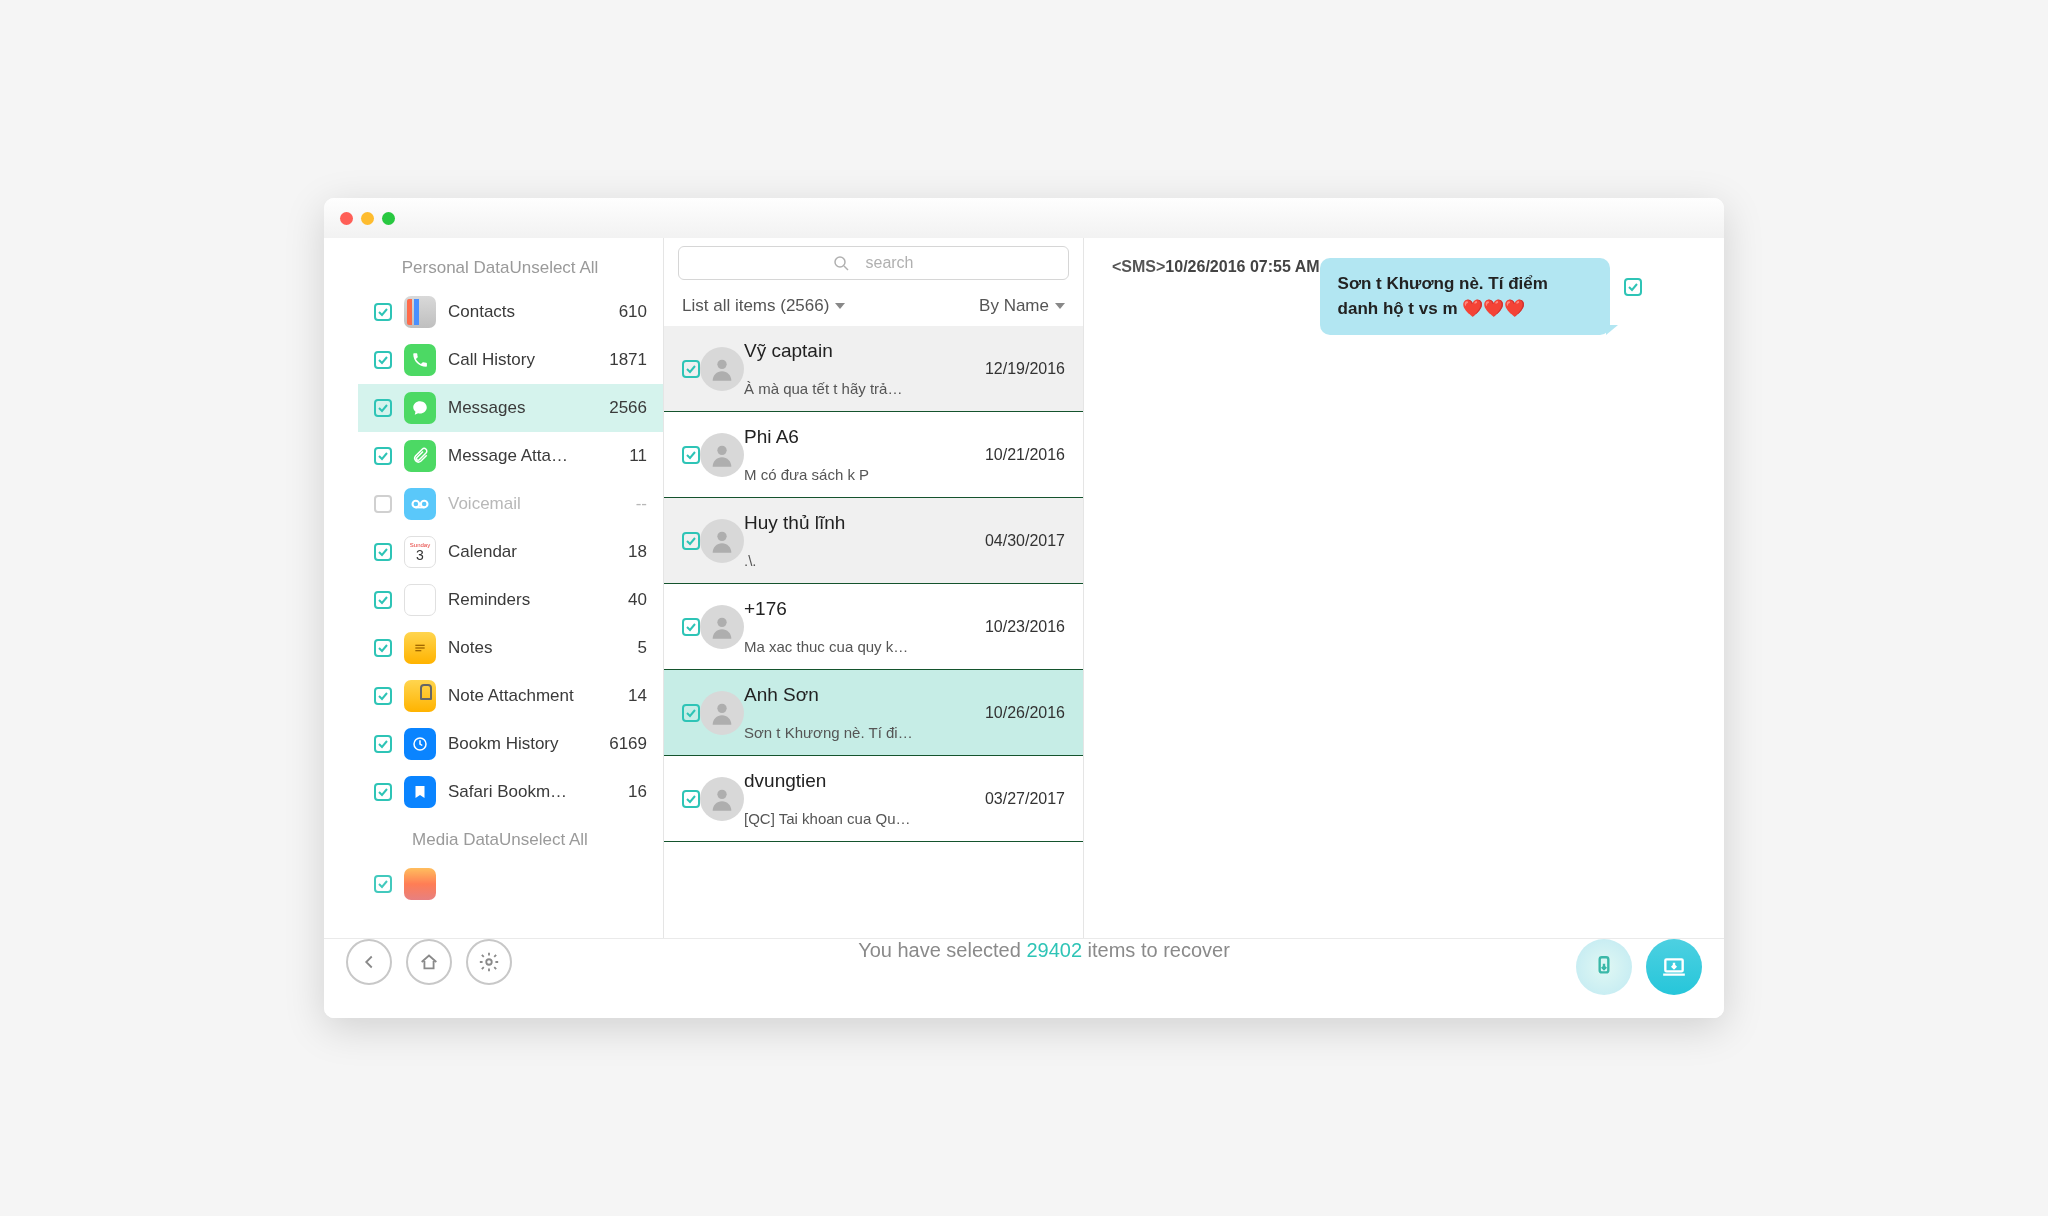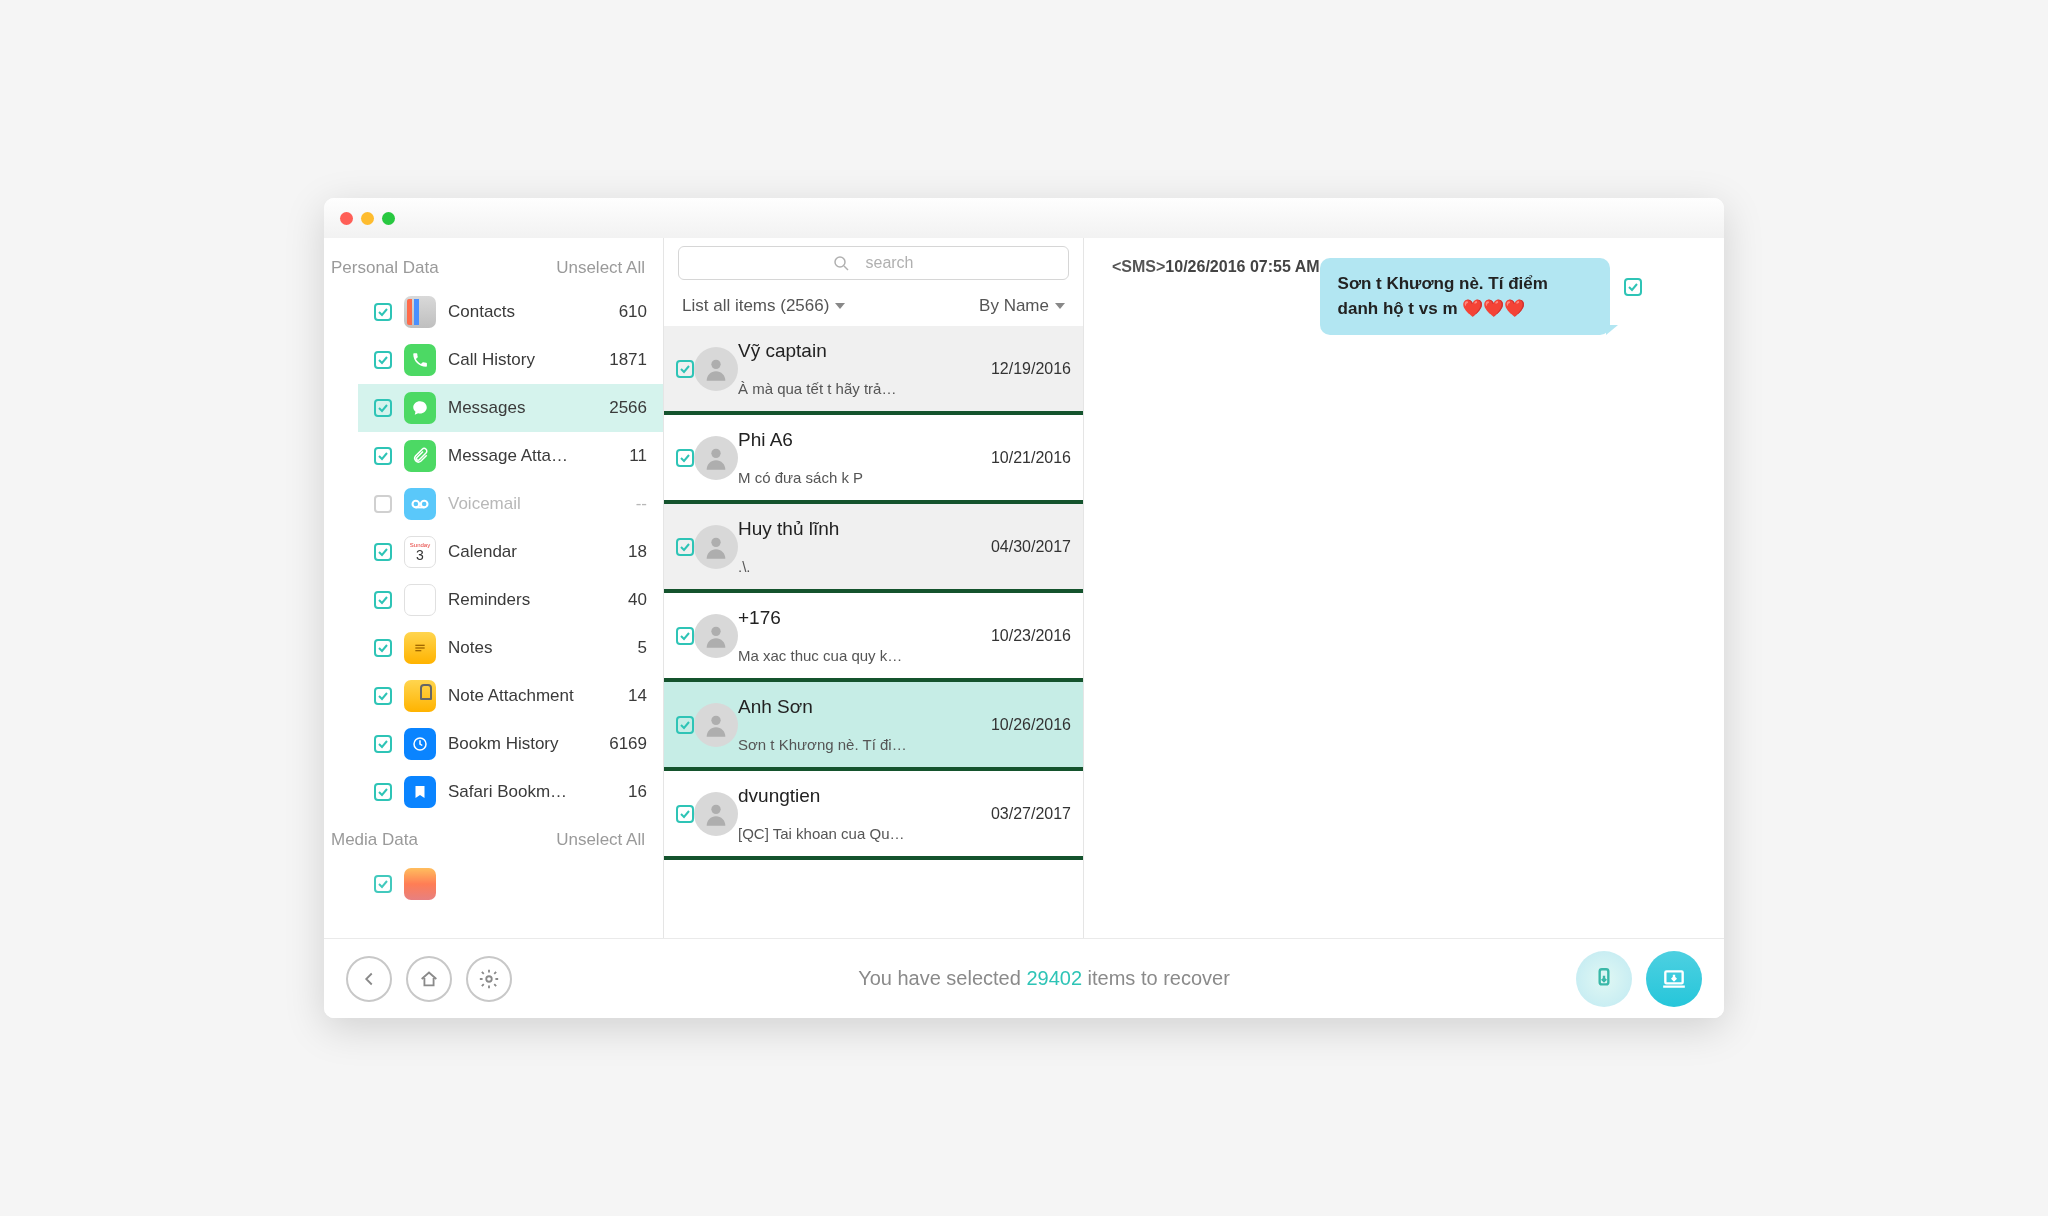--- a/index.html
+++ b/index.html
@@ -5,21 +5,21 @@
 * { margin: 0; padding: 0; box-sizing: border-box; font-family: -apple-system, BlinkMacSystemFont, "Segoe UI", Helvetica, Arial, sans-serif; }
 body { background: #f5f5f5; display: flex; justify-content: center; align-items: center; min-height: 100vh; }
 .window { width: 1400px; height: 820px; background: #fff; border-radius: 10px; box-shadow: 0 10px 40px rgba(0,0,0,0.15); display: flex; flex-direction: column; overflow: hidden; position: relative; }
 .titlebar { height: 40px; display: flex; align-items: center; padding: 0 16px; gap: 8px; background: linear-gradient(#fefefe,#f2f2f2); }
 .tl-btn { width: 13px; height: 13px; border-radius: 50%; }
 .tl-close { background: #ff5f57; }
 .tl-min { background: #febc2e; }
 .tl-max { background: #28c840; }
 .body { flex: 1; display: flex; overflow: hidden; }
 .sidebar { width: 340px; border-right: 1px solid #e5e5e5; overflow-y: auto; padding-top: 6px; }
-.section-hdr { display: flex; justify-content: space-between; padding: 14px 18px 10px 7px; color: #9a9a9a; font-size: 17px; }
+.section-hdr { display: flex; justify-content: center; padding: 14px 18px 10px 31px; color: #9a9a9a; font-size: 17px; }
 .unselect { color: #9a9a9a; font-size: 17px; cursor: pointer; }
 .sb-row { display: flex; align-items: center; padding: 6px 16px; gap: 12px; height: 48px; cursor: pointer; margin-left: 34px; }
 .sb-row.active { background: #d5f3ed; }
 .chk { width: 18px; height: 18px; border: 2px solid #2ec4b6; border-radius: 4px; display: flex; align-items: center; justify-content: center; flex-shrink: 0; }
 .chk.off { border-color: #d0d0d0; }
 .chk svg { width: 12px; height: 12px; }
 .appicon { width: 32px; height: 32px; border-radius: 7px; display: flex; align-items: center; justify-content: center; flex-shrink: 0; font-size: 16px; color: #fff; }
 .ic-contacts { background: linear-gradient(#d9d9d9,#bfbfbf); position:relative; overflow:hidden;}
 .ic-contacts::before{content:"";position:absolute;left:3px;top:3px;bottom:3px;width:5px;background:#ff6b4a;border-radius:2px 0 0 2px;}
 .ic-contacts::after{content:"";position:absolute;left:10px;top:3px;bottom:3px;width:5px;background:#4a90ff;border-radius:0;}
@@ -40,39 +40,39 @@
 .sb-count { font-size: 17px; color: #3a3a3a; min-width: 44px; text-align: right; }
 .sb-count.dis { color: #b8b8b8; }
 
 .midcol { width: 420px; border-right: 1px solid #e5e5e5; display: flex; flex-direction: column; overflow: hidden; }
 .searchwrap { padding: 8px 14px 4px 14px; }
 .searchbox { width: 100%; height: 34px; border: 1px solid #d6d6d6; border-radius: 6px; background: #fff; display: flex; align-items: center; justify-content: center; gap: 16px; color: #b0b0b0; font-size: 16px; }
 .filterbar { display: flex; justify-content: space-between; padding: 12px 18px 10px 18px; color: #555; font-size: 17px; }
 .filteritem { display: flex; align-items: center; gap: 6px; cursor: pointer; }
 .tri { width:0;height:0;border-left:5px solid transparent;border-right:5px solid transparent;border-top:6px solid #888;}
 .threads { flex:1; overflow-y:auto; }
-.thread { display:flex; align-items:center; padding: 14px 12px; border-bottom: 4px solid #14532d; cursor:pointer; }
+.thread { display:flex; align-items:center; padding: 14px 18px; border-bottom: 1px solid #14532d; cursor:pointer; }
 .thread.alt { background: #f0f0f0; }
 .thread.sel { background: #c6ede6; }
 .avatar { width: 44px; height: 44px; border-radius: 50%; background: #d8d8d8; display:flex; align-items:center; justify-content:center; flex-shrink:0;}
 .avatar svg { width:28px; height:28px; fill:#aeaeae; }
 .th-text { flex:1; min-width:0; }
 .th-name { font-size: 19px; color: #222; white-space:nowrap; overflow:hidden; text-overflow:ellipsis;}
 .th-prev { font-size: 15px; color: #555; white-space:nowrap; overflow:hidden; text-overflow:ellipsis; margin-top:18px;}
 .th-date { font-size: 16px; color: #333; white-space:nowrap; }
 
 .detail { flex:1; display:flex; flex-direction:row; padding: 20px 28px; overflow:hidden;font-weight:bold; }
 .sms-label { text-align:center; color:#555; font-size:16px; margin-bottom:16px;}
 .sms-date { text-align:center; color:#444; font-size:16px; margin-bottom:28px;}
 .bubble-row { display:flex; justify-content:flex-end; align-items:flex-start; gap:14px; }
 .bubble { background:#b2e6f2; color:#222; padding:14px 18px; border-radius:10px; max-width:290px; font-size:17px; line-height:1.45; position:relative;}
 .bubble::after { content:""; position:absolute; right:-8px; bottom:0; width:0; height:0; border-left:12px solid #b2e6f2; border-top:0; border-bottom:10px solid transparent;}
 .bubble-chk { margin-top: 20px; }
 
-.footer { height: 80px; border-top: 1px solid #eaeaea; display:flex; align-items:center; padding: 0 22px; gap:14px; background:#fff;}
+.footer { height: 80px; border-top: 1px solid #eaeaea; display:flex; padding: 0 22px; gap:14px; background:#fff;}
 .fbtn { width:46px; height:46px; border:2px solid #c8c8c8; border-radius:50%; display:flex; align-items:center; justify-content:center; cursor:pointer;}
 .fbtn svg { width:22px; height:22px; stroke:#8a8a8a; fill:none; stroke-width:2;}
 .fspacer { flex:1; text-align:center; font-size:20px; color:#8a8a8a;}
 .fspacer .hl { color:#2ec4b6;}
 .actbtn { width:56px; height:56px; border-radius:50%; display:flex; align-items:center; justify-content:center; cursor:pointer;}
 .actbtn.a1 { background: radial-gradient(#e0f8f4,#bfe9f2); }
 .actbtn.a2 { background: linear-gradient(#4dd0e1,#26c6da); }
 .actbtn svg { width:26px; height:26px; fill:none; stroke:#3ab8a8; stroke-width:2.2;}
 .actbtn.a2 svg { stroke:#fff;}
 </style>

